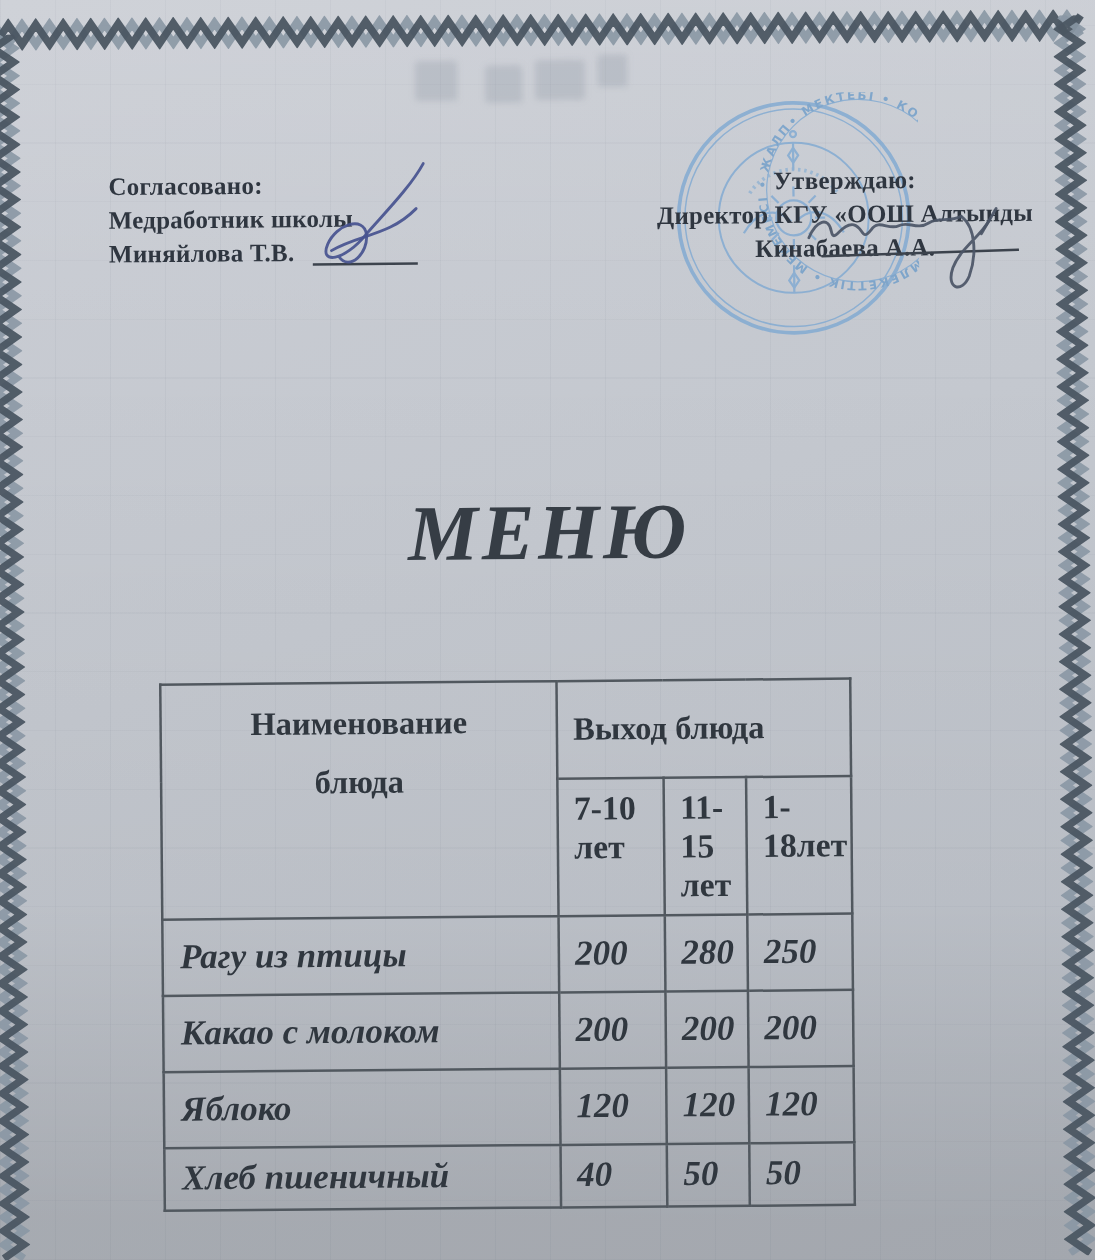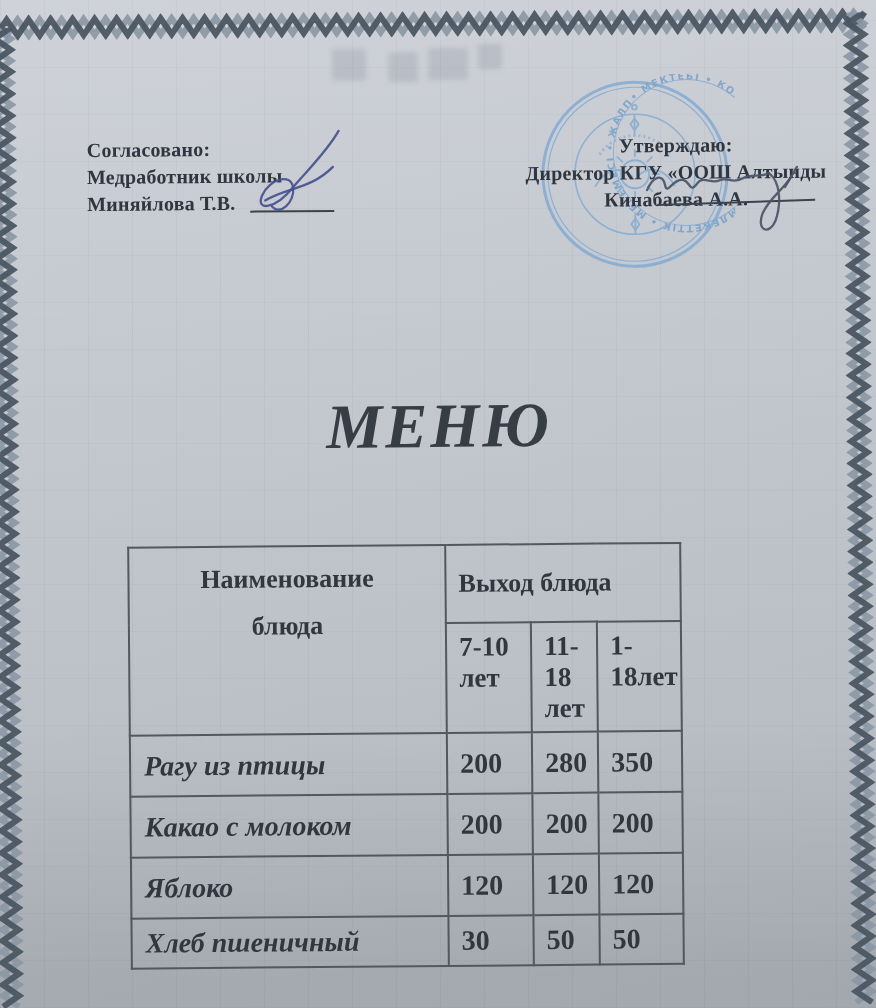--- a/index.html
+++ b/index.html
@@ -54,21 +54,21 @@
     font-size:63px;line-height:72px;font-weight:bold;font-style:italic;letter-spacing:3px;color:#363d45;}
 
   
   .menu-table{position:absolute;left:127px;top:544px;border-collapse:collapse;color:#30373f;table-layout:fixed;}
   .menu-table td{border:2px solid #51585f;vertical-align:middle;overflow:hidden;}
   .th-name{text-align:center;vertical-align:top !important;padding-top:8px;font-size:26px;font-weight:bold;line-height:47px;}
   .th-name-inner{display:inline-block;max-width:250px;}
   .th-out{height:74px;font-size:26px;font-weight:bold;padding-left:12px;vertical-align:middle;}
   .age{vertical-align:top !important;padding:8px 0 0 12px;font-size:27px;font-weight:bold;line-height:31px;height:100px;}
   .dish{padding-left:13px;font-size:28px;font-weight:bold;font-style:italic;height:57px;}
-  .num{padding-left:12px;font-size:28px;font-weight:bold;}
+  .num{padding-left:12px;font-size:28px;font-weight:bold;font-style:italic;}
   .row-last .dish,.row-last .num{height:46px;}
 </style>
 </head>
 <body>
 
 <div class="photo">
   <div class="tilt">
 
     <svg class="chain chain-top" width="876" height="26" viewBox="0 0 876 26">
       <path class="lt" d="M0 5 L11 21 L22 5 L33 21 L44 5 L55 21 L66 5 L77 21 L88 5 L99 21 L110 5 L121 21 L132 5 L143 21 L154 5 L165 21 L176 5 L187 21 L198 5 L209 21 L220 5 L231 21 L242 5 L253 21 L264 5 L275 21 L286 5 L297 21 L308 5 L319 21 L330 5 L341 21 L352 5 L363 21 L374 5 L385 21 L396 5 L407 21 L418 5 L429 21 L440 5 L451 21 L462 5 L473 21 L484 5 L495 21 L506 5 L517 21 L528 5 L539 21 L550 5 L561 21 L572 5 L583 21 L594 5 L605 21 L616 5 L627 21 L638 5 L649 21 L660 5 L671 21 L682 5 L693 21 L704 5 L715 21 L726 5 L737 21 L748 5 L759 21 L770 5 L781 21 L792 5 L803 21 L814 5 L825 21 L836 5 L847 21 L858 5 L869 21"></path>
@@ -153,44 +153,44 @@
         <tr>
           <td class="th-name" rowspan="2">
             <span class="th-name-inner">Наименование блюда</span>
           </td>
           <td class="th-out" colspan="3">
             <span>Выход блюда</span>
           </td>
         </tr>
         <tr>
           <td class="age">7-10 лет</td>
-          <td class="age">11-18 лет</td>
+          <td class="age">11-15 лет</td>
           <td class="age">1-18лет</td>
         </tr>
         <tr>
           <td class="dish">Рагу из птицы</td>
           <td class="num">200</td>
           <td class="num">280</td>
-          <td class="num">350</td>
+          <td class="num">250</td>
         </tr>
         <tr>
           <td class="dish">Какао с молоком</td>
           <td class="num">200</td>
           <td class="num">200</td>
           <td class="num">200</td>
         </tr>
         <tr>
           <td class="dish">Яблоко</td>
           <td class="num">120</td>
           <td class="num">120</td>
           <td class="num">120</td>
         </tr>
         <tr class="row-last">
           <td class="dish">Хлеб пшеничный</td>
-          <td class="num">30</td>
+          <td class="num">40</td>
           <td class="num">50</td>
           <td class="num">50</td>
         </tr>
       </tbody>
     </table>
 
   </div>
 </div>
 
 </body></html>

